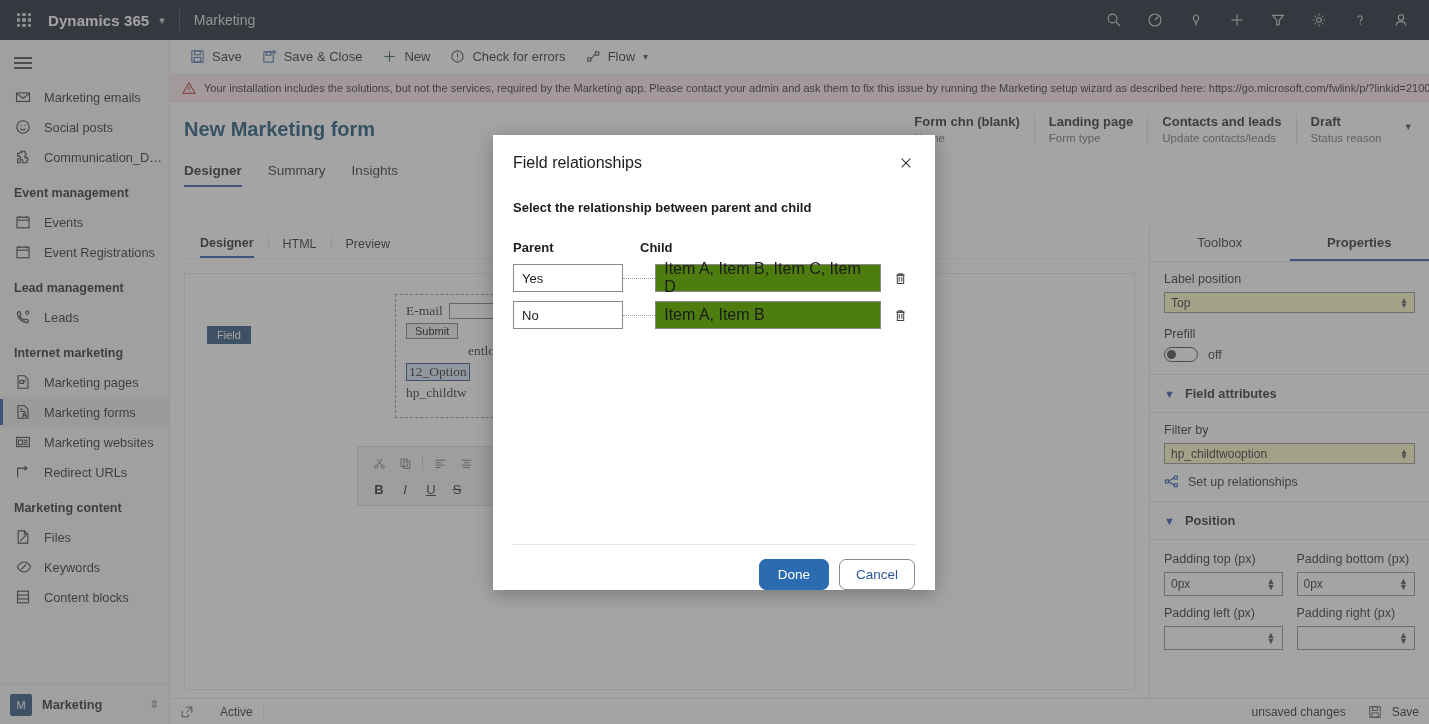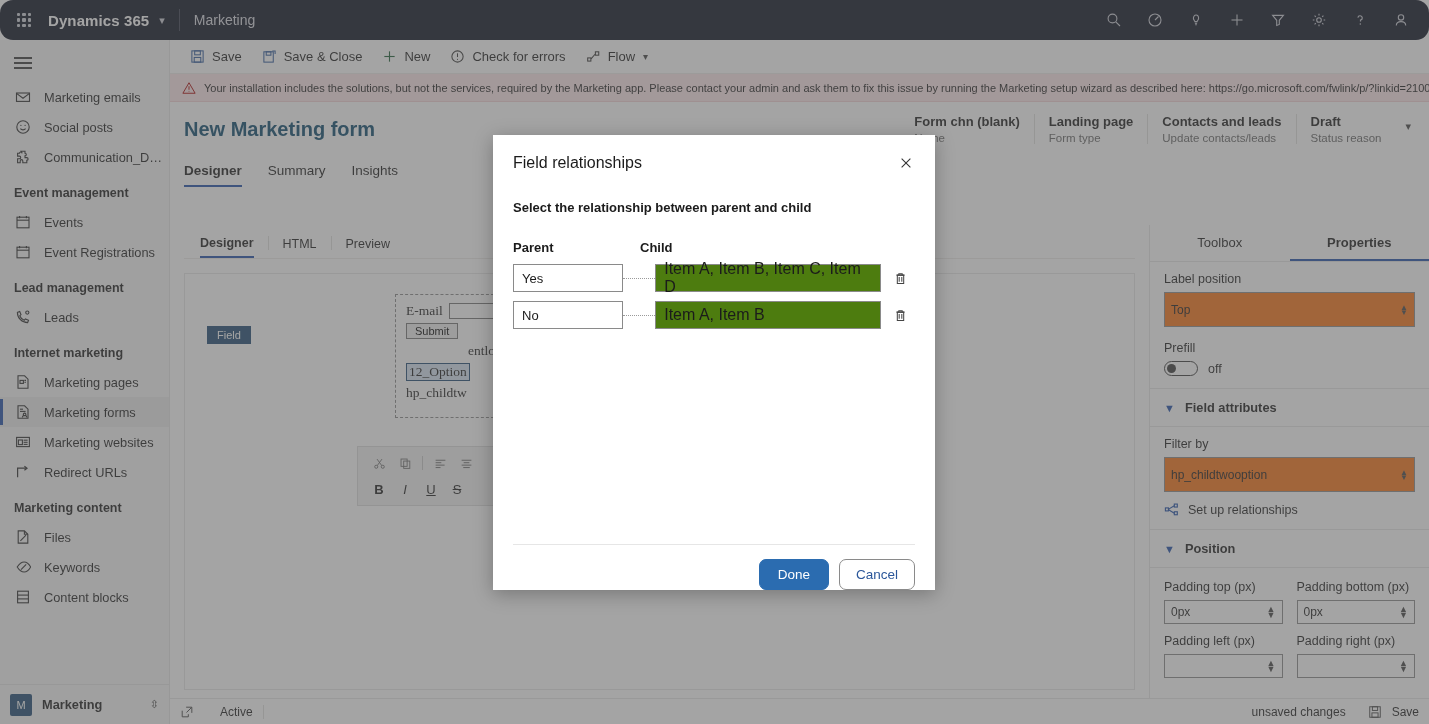--- a/index.html
+++ b/index.html
@@ -8,21 +8,21 @@
     width: 1429px; height: 724px;
     overflow: hidden;
     font-family: "Liberation Sans", sans-serif;
     background: #ffffff;
   }
   #app { position: relative; width: 1429px; height: 724px; }
 
   
   .topnav {
     position: absolute; top: 0; left: 0; width: 1429px; height: 40px;
-    background: #0b1021; display: flex; align-items: center; border-radius: 13px;
+    background: #0b1021; display: flex; align-items: center;
   }
   .waffle { width: 48px; height: 40px; display: flex; align-items: center; justify-content: center; }
   .waffle-grid { width: 14px; height: 14px; display: grid; grid-template-columns: repeat(3,1fr); grid-template-rows: repeat(3,1fr); gap: 2px; }
   .waffle-grid i { background: #c9ccd4; border-radius: 1px; display:block; }
   .brand { color: #ffffff; font-size: 15px; font-weight: bold; letter-spacing: .1px; }
   .brand-chev { color:#c9ccd4; margin-left:10px; font-size:11px; }
   .nav-div { width:1px; height:22px; background:#3a3f50; margin:0 14px; }
   .nav-app { color:#d7d9e0; font-size: 14px; }
   .topnav-right { margin-left:auto; display:flex; align-items:center; padding-right: 8px; }
   .tn-icon { width: 41px; height: 40px; display:flex; align-items:center; justify-content:center; color:#c9ccd4; }
@@ -102,21 +102,21 @@
   .fmtrow .fb { width:26px; text-align:center; font-size:13px; color:#1b1b1b; }
   .fmt-sep { width:1px; height:14px; background:#c8c8c8; margin:0 4px; }
 
   
   .props { width:280px; flex:0 0 280px; border-left:1px solid #e6e6e6; background:#fff; position:relative; }
   .ptabs { display:flex; border-bottom:1px solid #e6e6e6; }
   .ptab { flex:1 1 50%; text-align:center; font-size:13px; color:#1b1b1b; padding:10px 0 9px; cursor:pointer; }
   .ptab.active { font-weight:bold; border-bottom:2.5px solid #1f4fa8; }
   .psec { padding:10px 14px 12px; }
   .plabel { font-size:12.5px; color:#1b1b1b; margin-bottom:6px; }
-  .pselect { width:100%; height:35px; border:1px solid #8a8a8a; background:#f97316; font-size:12px; color:#1b1b1b; padding:0 6px; display:flex; align-items:center; position:relative; }
+  .pselect { width:100%; height:21px; border:1px solid #8a8a8a; background:#fef9c3; font-size:12px; color:#1b1b1b; padding:0 6px; display:flex; align-items:center; position:relative; }
   .pselect .sp { margin-left:auto; display:flex; flex-direction:column; line-height:5px; font-size:8px; color:#444; }
   .toggle-row { display:flex; align-items:center; margin-top:4px; }
   .toggle { width:34px; height:15px; border:1.4px solid #3b3b3b; border-radius:8px; position:relative; }
   .toggle i { position:absolute; left:2px; top:1.6px; width:9px; height:9px; border-radius:50%; background:#3b3b3b; }
   .toggle-row .tl { font-size:12.5px; margin-left:10px; color:#1b1b1b; }
   .paccord { border-top:1px solid #e6e6e6; border-bottom:1px solid #e6e6e6; display:flex; align-items:center; padding:11px 14px; cursor:pointer; }
   .paccord .ch { color:#1f4fa8; margin-right:10px; font-size:11px; }
   .paccord .tt { font-size:12.8px; font-weight:bold; color:#1b1b1b;text-align:center; }
   .plink { display:flex; align-items:center; padding:8px 14px 4px; cursor:pointer; }
   .plink .li { color:#1f4fa8; margin-right:9px; display:flex; }

